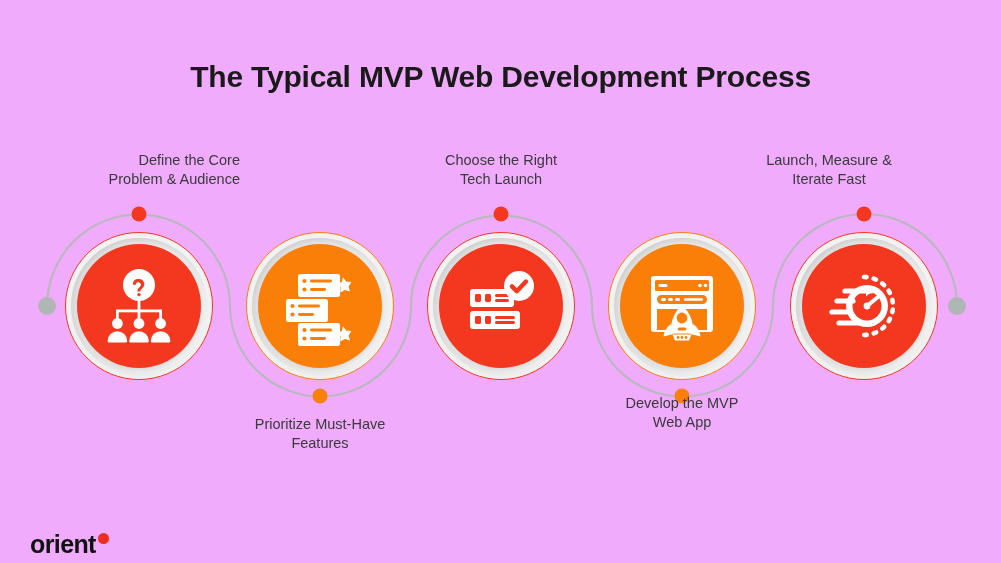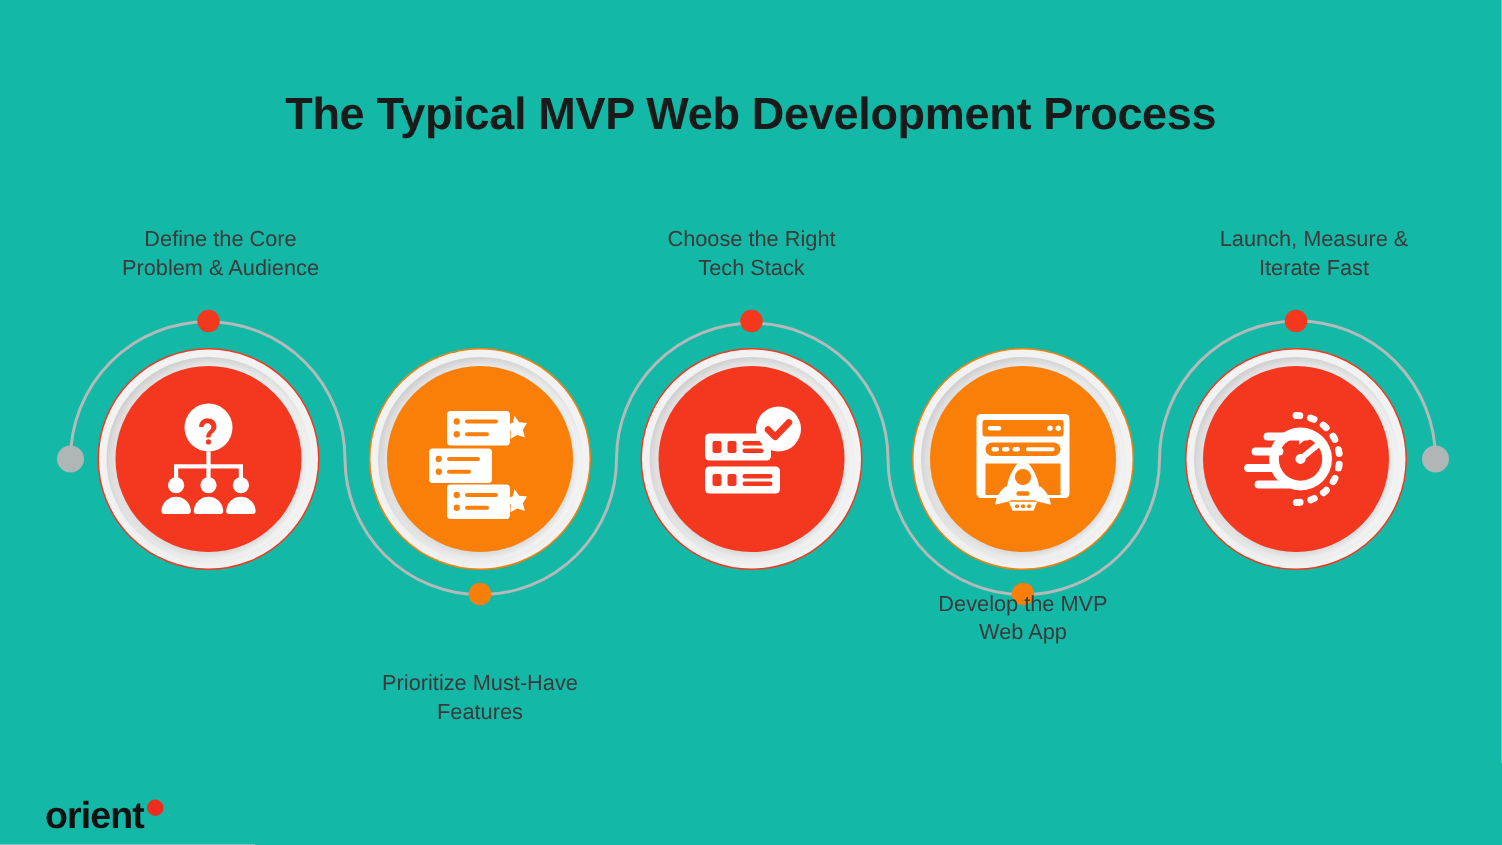--- a/index.html
+++ b/index.html
@@ -15,21 +15,21 @@
     font-family: "Liberation Sans", sans-serif;
     background: #f2f2f2;
     position: relative;
   }
 
   #infographic {
     position: absolute;
     inset: 0;
     width: 1001px;
     height: 563px;
-    background: #14b8a6;
+    background: #f0abfc;
   }
 
   
   #page-title {
     position: absolute;
     top: 60px;
     left: 0;
     width: 1001px;
     text-align: center;
     font-size: 30px;
@@ -147,21 +147,21 @@
     <circle cx="47" cy="306" r="9" fill="#b0b6b6"></circle>
     <circle cx="957" cy="306" r="9" fill="#b0b6b6"></circle>
 
     <circle cx="139" cy="214" r="7.5" fill="#f4381f"></circle>
     <circle cx="320" cy="396" r="7.5" fill="#f97f09"></circle>
     <circle cx="501" cy="214" r="7.5" fill="#f4381f"></circle>
     <circle cx="682" cy="396" r="7.5" fill="#f97f09"></circle>
     <circle cx="864" cy="214" r="7.5" fill="#f4381f"></circle>
   </svg>
 
-  <div class="step-label" style="left:32px; top:151px;">Define the Core
+  <div class="step-label" style="left:10px; top:151px;text-align:right;">Define the Core
 Problem &amp; Audience</div>
 
   <div class="step-node" style="left:65px; top:232px; --ring:#f4381f; --disc:#f4381f;">
     <div class="node-ring"></div>
     <div class="node-pad"></div>
     <div class="node-disc">
       <span>
         <svg width="82" height="82" viewBox="0 0 82 82" fill="#ffffff">
 
           <circle cx="41" cy="20" r="16"></circle>
@@ -228,25 +228,25 @@
             <circle cx="24.5" cy="64" r="2.1"></circle>
             <rect x="30" y="62.6" width="22" height="2.8" rx="1.4"></rect>
             <circle cx="24.5" cy="72.5" r="2.1"></circle>
             <rect x="30" y="71.1" width="16" height="2.8" rx="1.4"></rect>
           </g>
         </svg>
       </span>
     </div>
   </div>
 
-  <div class="step-label" style="left:205px; top:415px;margin-top:32px;">Prioritize Must-Have
+  <div class="step-label" style="left:205px; top:415px;">Prioritize Must-Have
 Features</div>
 
   <div class="step-label" style="left:386px; top:151px;">Choose the Right
-Tech Stack</div>
+Tech Launch</div>
 
   <div class="step-node" style="left:427px; top:232px; --ring:#f4381f; --disc:#f4381f;">
     <div class="node-ring"></div>
     <div class="node-pad"></div>
     <div class="node-disc">
       <span>
         <svg width="80" height="80" viewBox="0 0 80 80">
           <g fill="#ffffff">
 
             <rect x="9" y="23" width="44" height="18" rx="3"></rect>
@@ -308,21 +308,21 @@
           <circle cx="40" cy="71.5" r="1.4" fill="#f97f09"></circle>
           <circle cx="44" cy="71.5" r="1.4" fill="#f97f09"></circle>
         </svg>
       </span>
     </div>
   </div>
 
   <div class="step-label" style="left:567px; top:394px;">Develop the MVP
 Web App</div>
 
-  <div class="step-label" style="left:761px; top:151px;text-align:center;">Launch, Measure &amp;
+  <div class="step-label" style="left:714px; top:151px;text-align:center;">Launch, Measure &amp;
 Iterate Fast</div>
 
   <div class="step-node" style="left:790px; top:232px; --ring:#f4381f; --disc:#f4381f;">
     <div class="node-ring"></div>
     <div class="node-pad"></div>
     <div class="node-disc">
       <span>
         <svg width="82" height="82" viewBox="0 0 82 82">
 
           <g stroke="#ffffff" stroke-width="4.6" fill="none" stroke-linecap="round" stroke-dasharray="2.6 7.2">

